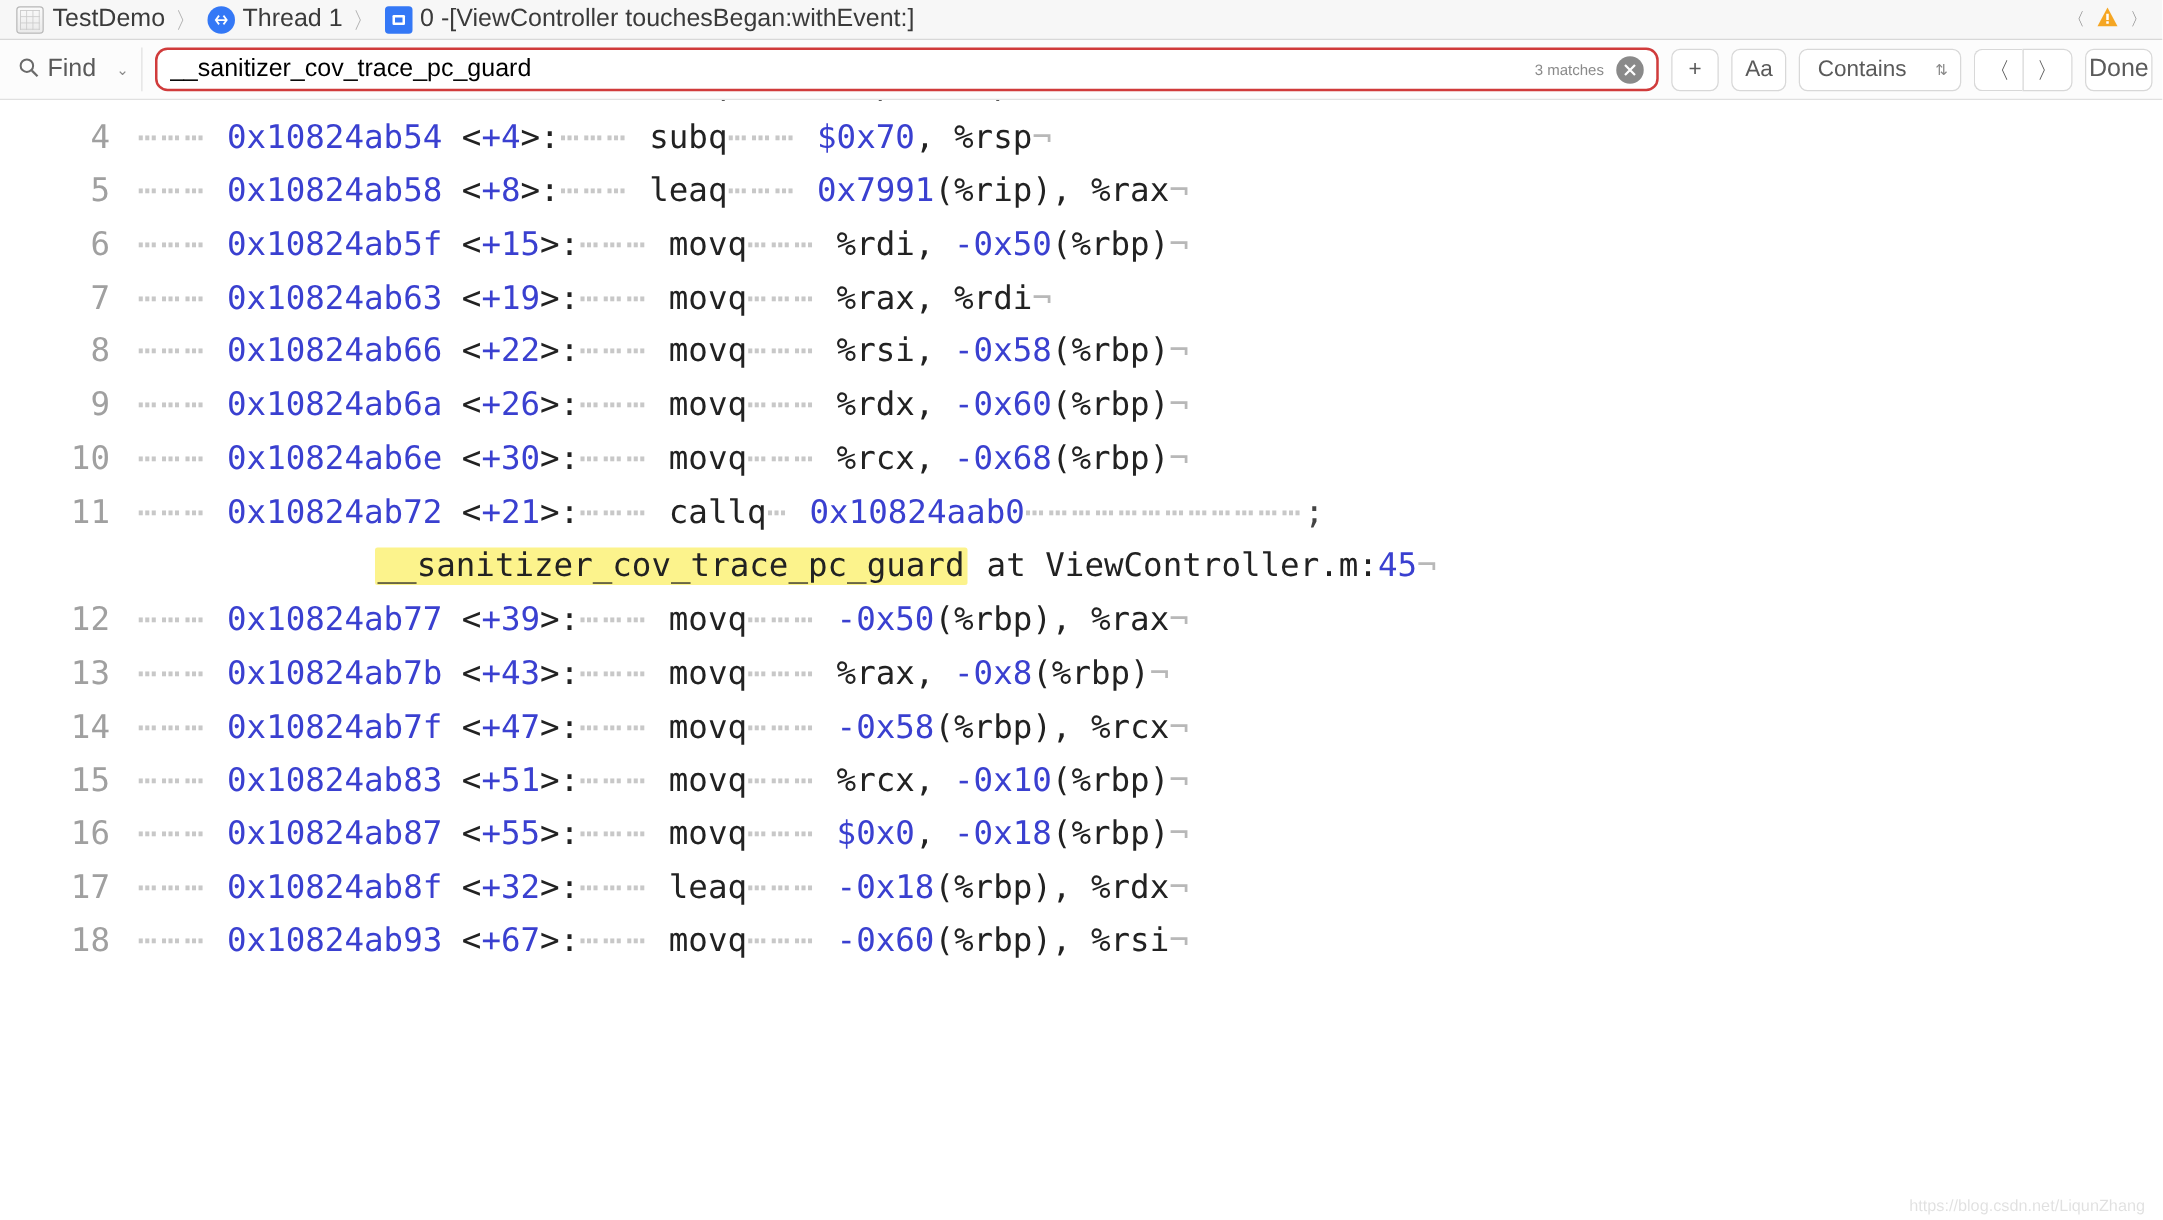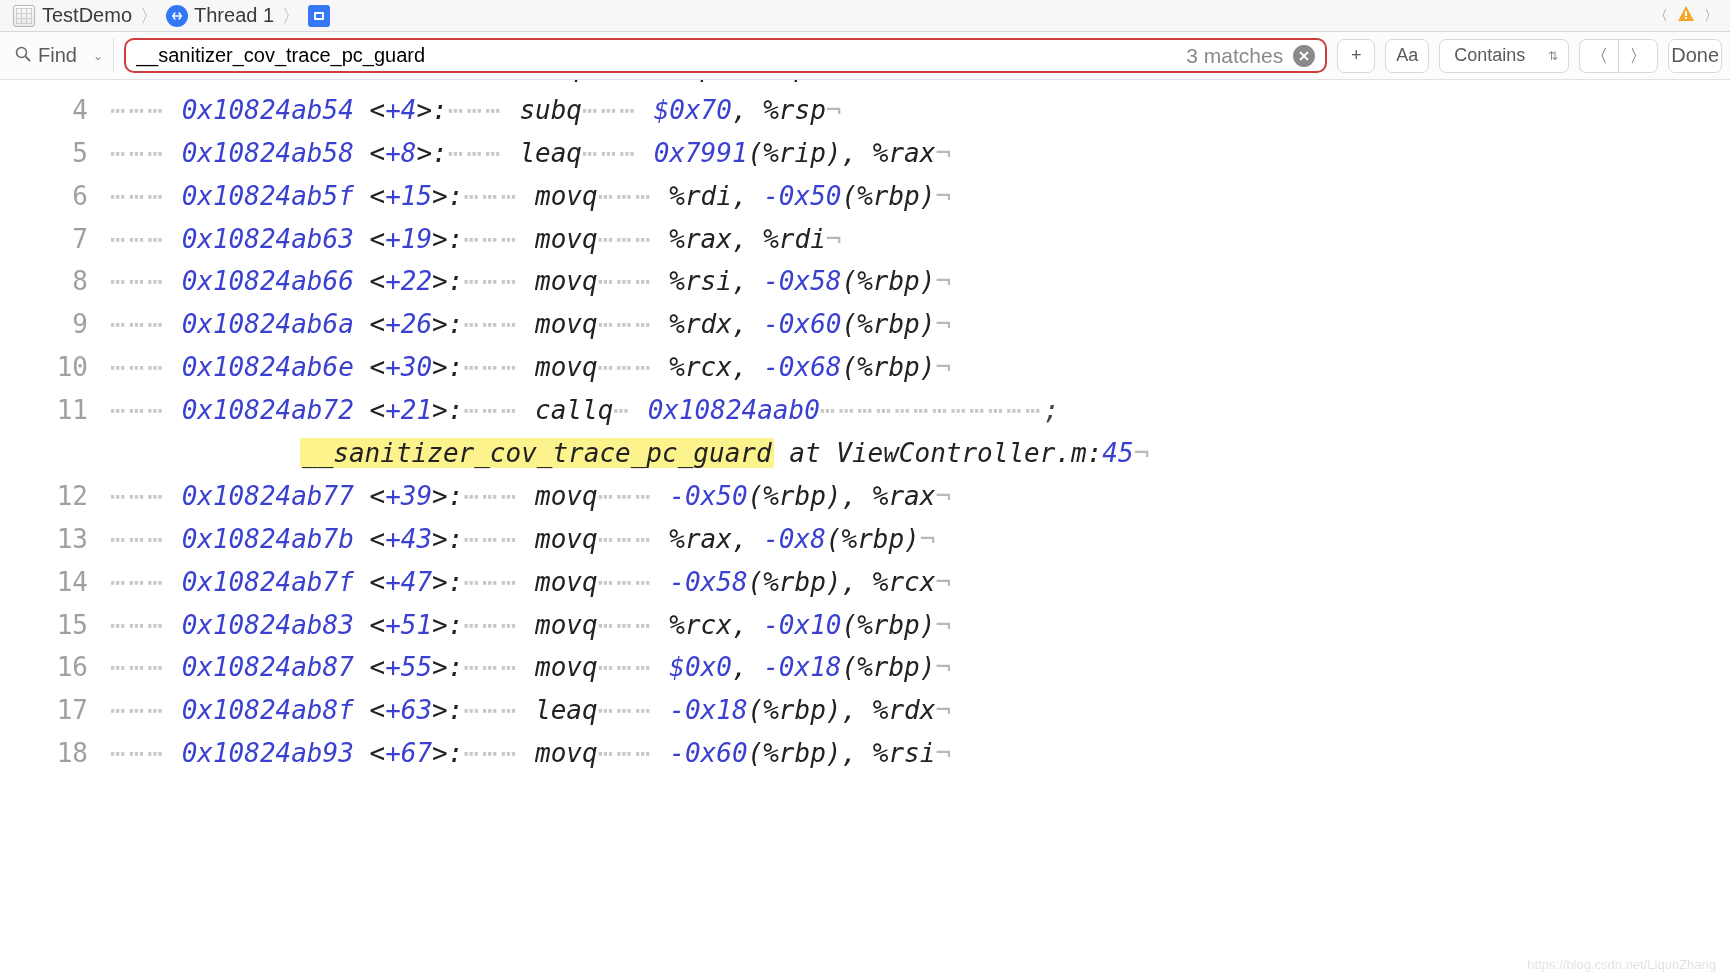--- a/index.html
+++ b/index.html
@@ -114,21 +114,21 @@
     }
     .search-input {
       border: none;
       outline: none;
       flex: 1;
       font-size: 20px;
       font-family: -apple-system, sans-serif;
       padding: 0 10px;
       background: transparent;
     }
-    .matches-text { font-size: 21px; color: #8a8a8a; margin-right: 10px; }
+    .matches-text { font-size: 12px; color: #8a8a8a; margin-right: 10px; }
     .clear-circle {
       width: 22px;
       height: 22px;
       border-radius: 50%;
       background: #8a8a8a;
       color: #fff;
       display: flex;
       align-items: center;
       justify-content: center;
       font-size: 15px;
@@ -177,21 +177,20 @@
       text-align: right;
       padding-right: 22px;
       color: #a0a0a0;
       font-size: 26px;
       flex-shrink: 0;
       user-select: none;
     }
     .code-body {
       flex: 1;
       padding-right: 10px;
-      font-style: italic;
     }
     .dots { color: #c8c8c8; letter-spacing: 3px; }
     .addr { color: #3a40d0; }
     .off { color: #3a40d0; }
     .neg { color: #3a40d0; }
     .plain { color: #222; }
     .num { color: #3a40d0; }
     .highlight {
       background: #fcf38c;
       padding: 0 2px;
@@ -224,20 +223,21 @@
         </svg>
     </span>
     <span class="bc-text">Thread 1</span>
     <span class="bc-sep">〉</span>
     <span class="bc-icon bc-frame-icon">
       <svg viewBox="0 0 16 16" fill="white">
           <rect x="3" y="4" width="10" height="8" rx="1" fill="white"></rect>
           <rect x="5" y="6" width="6" height="4" fill="#3478f6"></rect>
         </svg>
     </span>
+    <span class="bc-text">0 -[ViewController touchesBegan:withEvent:]</span>
   </div>
   <div class="breadcrumb-right">
     <span class="bc-nav-arrow">〈</span>
     <span class="bc-warn">
       <svg width="20" height="20" viewBox="0 0 20 20">
           <path d="M10 2L18 17H2L10 2Z" fill="#f5a623"></path>
           <rect x="9" y="7" width="2" height="5" fill="#fff"></rect>
           <rect x="9" y="13" width="2" height="2" fill="#fff"></rect>
         </svg>
     </span>
@@ -346,21 +346,21 @@
     <div class="code-line">
       <div class="gutter">15</div>
       <div class="code-body"><span class="dots">⋯⋯⋯</span> <span class="addr">0x10824ab83</span> <span class="plain">&lt;</span><span class="off">+51</span><span class="plain">&gt;:</span><span class="dots">⋯⋯⋯</span> <span class="plain">movq</span><span class="dots">⋯⋯⋯</span> <span class="plain">%rcx, </span><span class="neg">-0x10</span><span class="plain">(%rbp)</span><span class="eol">¬</span></div>
     </div>
     <div class="code-line">
       <div class="gutter">16</div>
       <div class="code-body"><span class="dots">⋯⋯⋯</span> <span class="addr">0x10824ab87</span> <span class="plain">&lt;</span><span class="off">+55</span><span class="plain">&gt;:</span><span class="dots">⋯⋯⋯</span> <span class="plain">movq</span><span class="dots">⋯⋯⋯</span> <span class="num">$0x0</span><span class="plain">, </span><span class="neg">-0x18</span><span class="plain">(%rbp)</span><span class="eol">¬</span></div>
     </div>
     <div class="code-line">
       <div class="gutter">17</div>
-      <div class="code-body"><span class="dots">⋯⋯⋯</span> <span class="addr">0x10824ab8f</span> <span class="plain">&lt;</span><span class="off">+63</span><span class="plain">&gt;:</span><span class="dots">⋯⋯⋯</span> <span class="plain">leaq</span><span class="dots">⋯⋯⋯</span> <span class="neg">-0x18</span><span class="plain">(%rbp), %rdx</span><span class="eol">¬</span></div>
+      <div class="code-body"><span class="dots">⋯⋯⋯</span> <span class="addr">0x10824ab8f</span> <span class="plain">&lt;</span><span class="off">+32</span><span class="plain">&gt;:</span><span class="dots">⋯⋯⋯</span> <span class="plain">leaq</span><span class="dots">⋯⋯⋯</span> <span class="neg">-0x18</span><span class="plain">(%rbp), %rdx</span><span class="eol">¬</span></div>
     </div>
     <div class="code-line">
       <div class="gutter">18</div>
       <div class="code-body"><span class="dots">⋯⋯⋯</span> <span class="addr">0x10824ab93</span> <span class="plain">&lt;</span><span class="off">+67</span><span class="plain">&gt;:</span><span class="dots">⋯⋯⋯</span> <span class="plain">movq</span><span class="dots">⋯⋯⋯</span> <span class="neg">-0x60</span><span class="plain">(%rbp), %rsi</span><span class="eol">¬</span></div>
     </div>
   </div>
 
 <div class="watermark">https://blog.csdn.net/LiqunZhang</div>
 
 </body></html>

